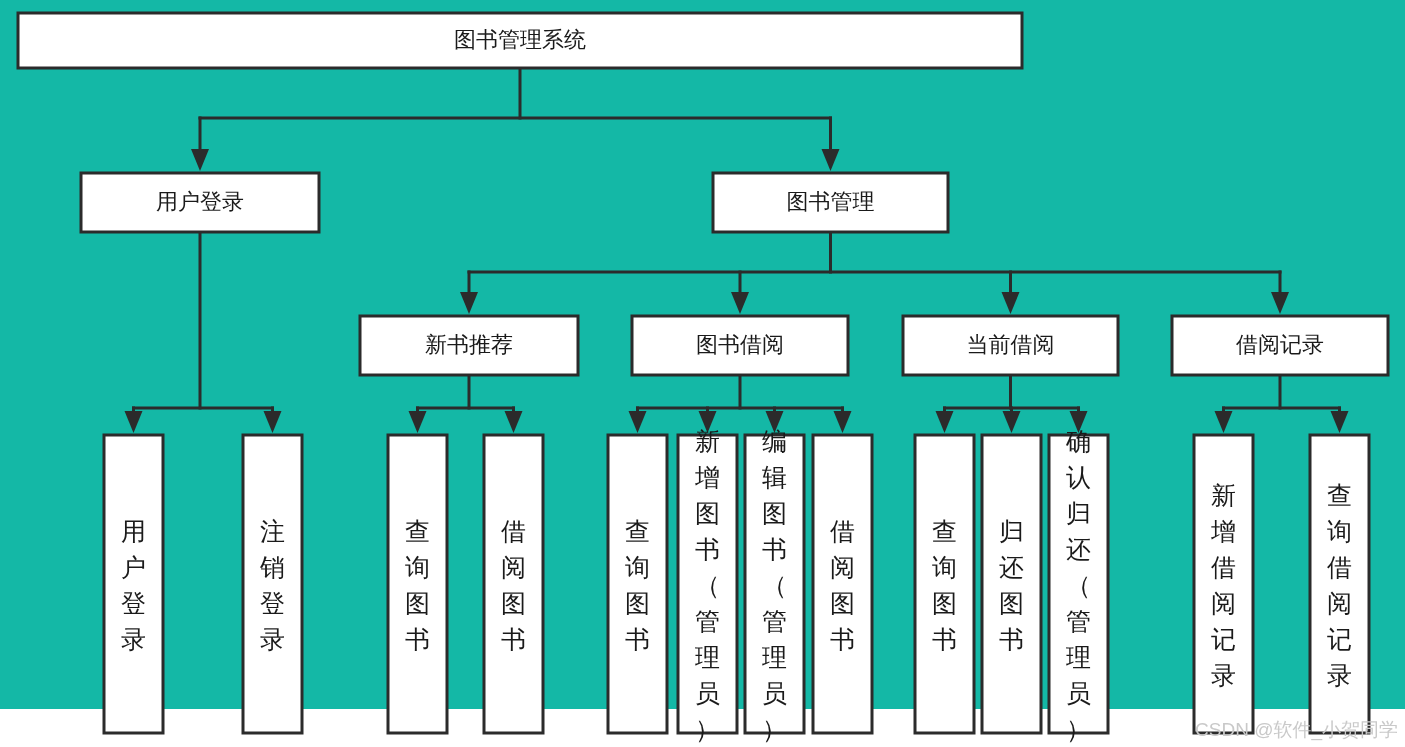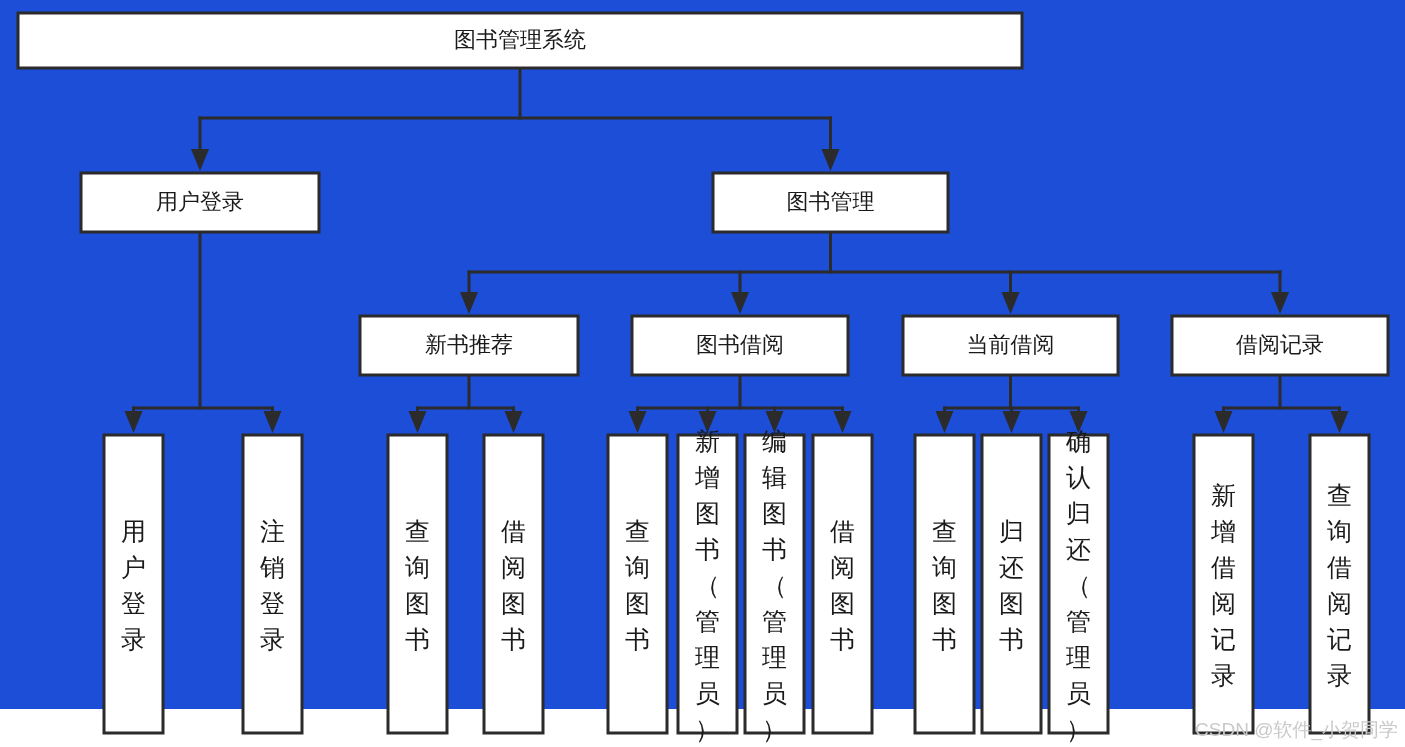--- a/index.html
+++ b/index.html
@@ -10,21 +10,21 @@
   body {
     width: 1405px;
     height: 747px;
     font-family: "Liberation Sans", sans-serif;
     overflow: hidden;
   }
   #diagram-root {
     position: relative;
     width: 1405px;
     height: 709px;
-    background: #1d4ed8;
+    background: #14b8a6;
   }
   svg.diagram-canvas {
     position: absolute;
     top: 0;
     left: 0;
     width: 1405px;
     height: 747px;
   }
   .node-rect {
     fill: #ffffff;

